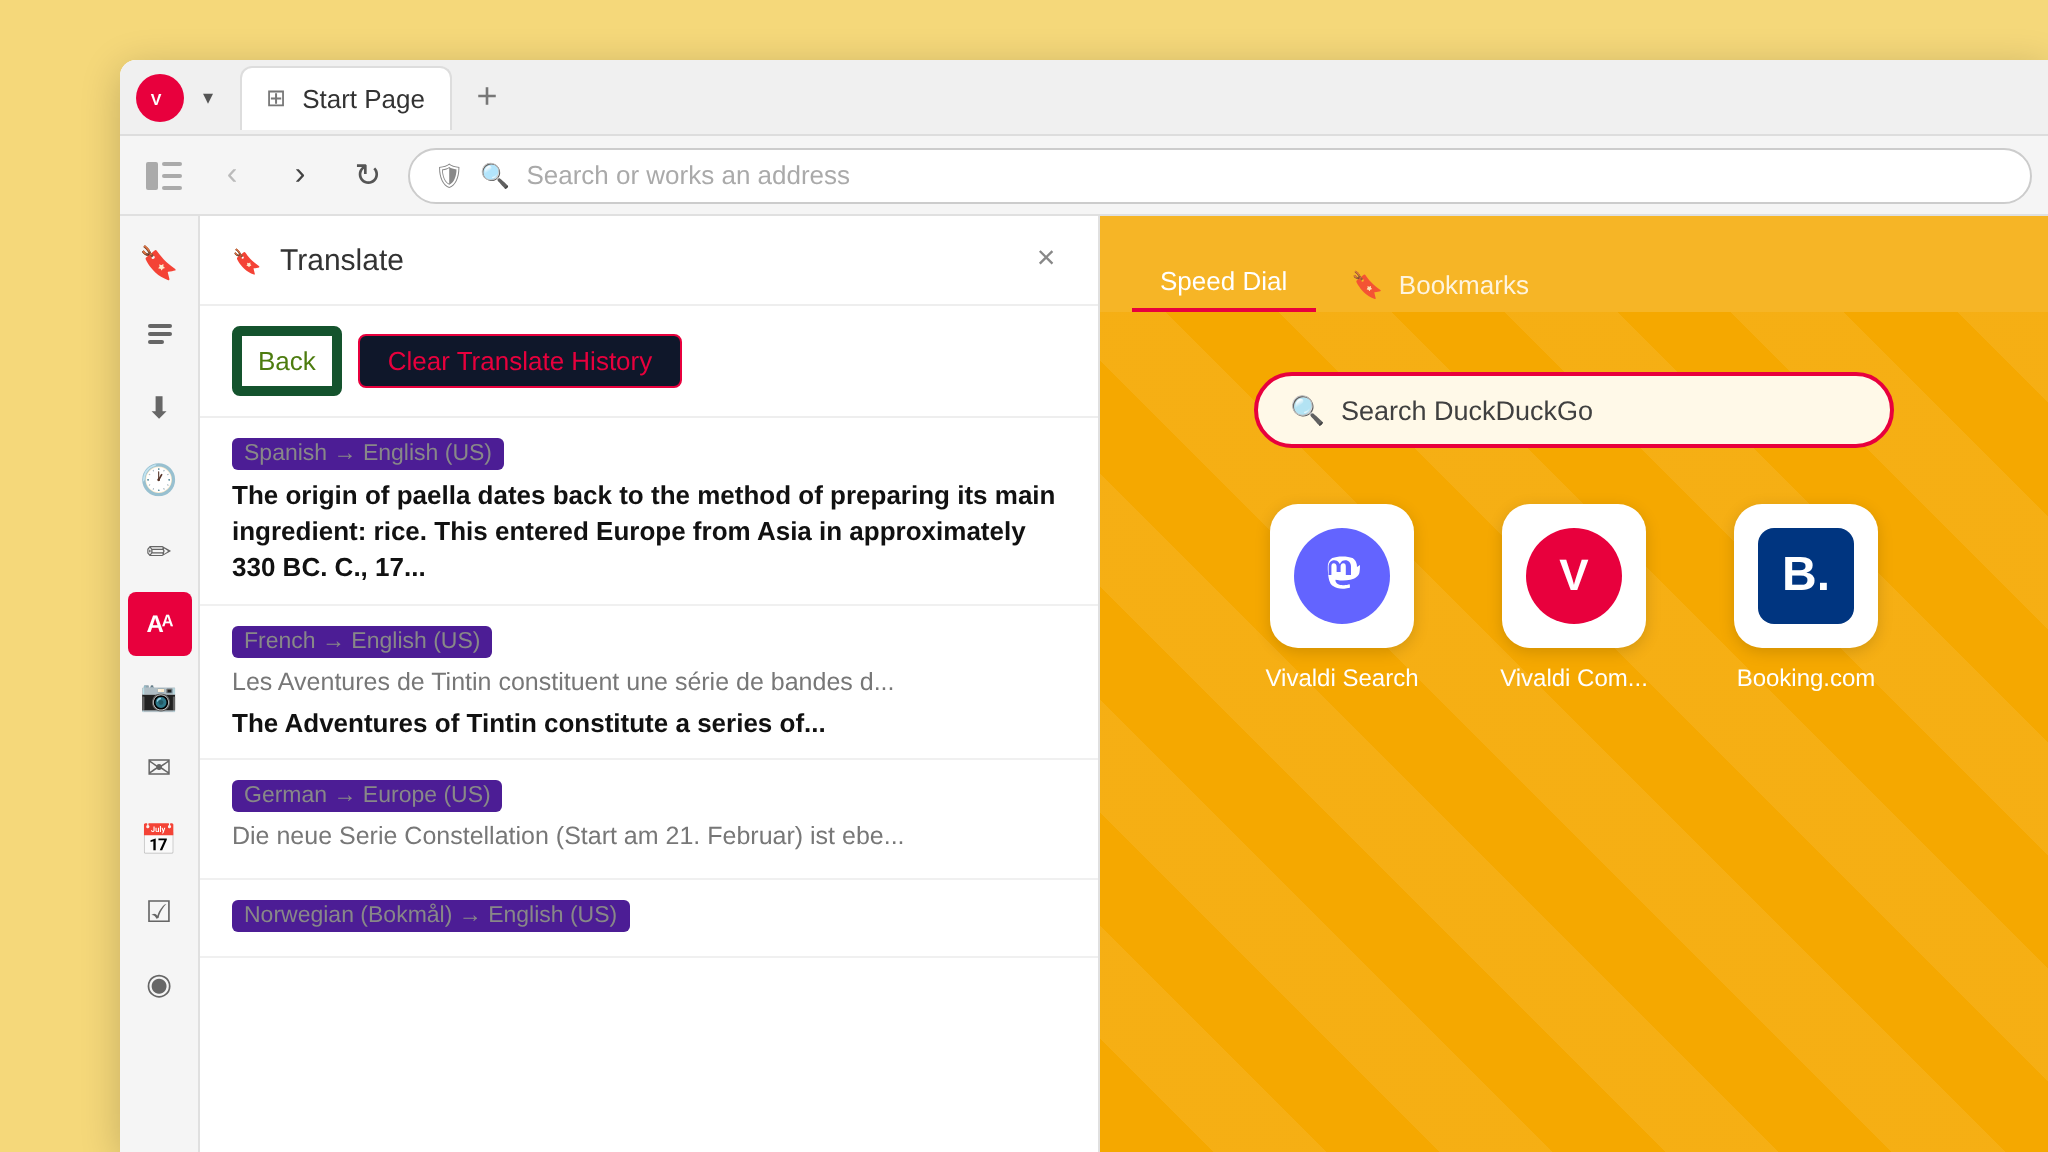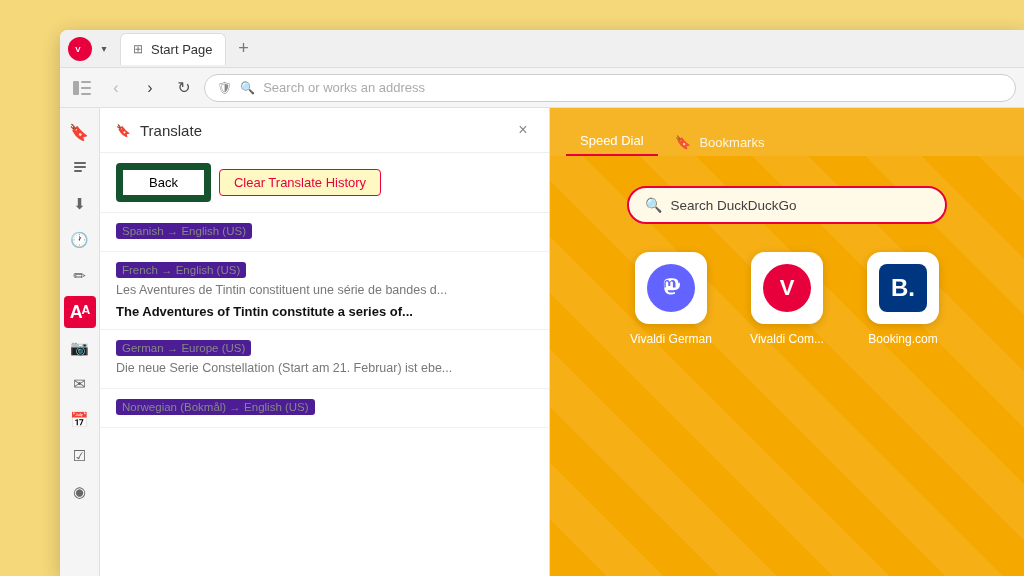--- a/index.html
+++ b/index.html
@@ -209,33 +209,33 @@
       font-size: 16px;
     }
     .panel-actions {
       display: flex;
       align-items: center;
       gap: 8px;
       padding: 10px 16px;
       border-bottom: 1px solid #eee;
     }
     .btn-back {
-      padding: 5px 26px;
-      border: 7px solid #14532d;
+      padding: 5px 8px;
+      border: 5px solid #14532d;
       border-radius: 4px;
       background: #fff;
       font-size: 13px;
-      color: #000000;
+      color: #4d7c0f;
       cursor: pointer;
     }
     .btn-clear {
       padding: 5px 14px;
       border: 1.5px solid #e8003d;
       border-radius: 4px;
-      background: #fef9c3;
+      background: #0f172a;
       font-size: 13px;
       color: #e8003d;
       cursor: pointer;
     }
 
     
     .history-list {
       flex: 1;
       overflow-y: auto;
     }
@@ -423,21 +423,21 @@
       <div class="sidebar-icon" style="font-size:15px;">
         <svg width="16" height="16" viewBox="0 0 16 16" fill="#666">
             <rect x="2" y="2" width="12" height="2" rx="1"></rect>
             <rect x="2" y="6" width="12" height="2" rx="1"></rect>
             <rect x="2" y="10" width="8" height="2" rx="1"></rect>
           </svg>
       </div>
       <div class="sidebar-icon" style="font-size:15px;">⬇</div>
       <div class="sidebar-icon" style="font-size:15px;">🕐</div>
       <div class="sidebar-icon" style="font-size:15px;">✏</div>
-      <div class="sidebar-icon active" style="font-size:18px; font-weight:bold; letter-spacing:-1px;">Aᴬ</div>
+      <div class="sidebar-icon active" style="font-size:12px; font-weight:bold; letter-spacing:-1px;">Aᴬ</div>
       <div class="sidebar-icon" style="font-size:15px;">📷</div>
       <div class="sidebar-icon" style="font-size:15px;">✉</div>
       <div class="sidebar-icon" style="font-size:15px;">📅</div>
       <div class="sidebar-icon" style="font-size:15px;">☑</div>
       <div class="sidebar-icon" style="font-size:15px;">◉</div>
     </div>
 
     <div class="translate-panel">
       <div class="panel-header">
         <div class="panel-title">
@@ -448,20 +448,21 @@
         </div>
         <div class="panel-close">×</div>
       </div>
       <div class="panel-actions">
         <button class="btn-back">Back</button>
         <button class="btn-clear">Clear Translate History</button>
       </div>
       <div class="history-list">
         <div class="history-item">
           <div class="history-lang">Spanish → English (US)</div>
+          <div class="history-translated">The origin of paella dates back to the method of preparing its main ingredient: rice. This entered Europe from Asia in approximately 330 BC. C., 17...</div>
         </div>
         <div class="history-item">
           <div class="history-lang">French → English (US)</div>
           <div class="history-original">Les Aventures de Tintin constituent une série de bandes d...</div>
           <div class="history-translated">The Adventures of Tintin constitute a series of...</div>
         </div>
         <div class="history-item">
           <div class="history-lang">German → Europe (US)</div>
           <div class="history-original">Die neue Serie Constellation (Start am 21. Februar) ist ebe...</div>
         </div>
@@ -486,21 +487,21 @@
         </div>
         <div class="speed-dial-grid">
           <div class="dial-item">
             <div class="dial-icon">
               <div class="mastodon-bg">
                 <svg width="28" height="28" viewBox="0 0 28 28" fill="white">
                   <path d="M21.5 9.5c0-3.5-2.3-4.5-2.3-4.5-1.1-.5-3-.8-5-.8s-3.8.3-5 .8c0 0-2.3 1-2.3 4.5 0 .8 0 1.7.1 2.7.2 2.7.6 5.3 2.3 6.7 1.3 1 3.1 1.5 5 1.5 2.4 0 3.7-.6 3.7-.6l-.1-1.7s-1.7.5-3.5.5c-1.8 0-3.7-.6-3.7-2.7 0 0 1.6.4 3.8.4 1.3 0 2.5-.2 3.7-.4 2.3-.5 4.3-2 4.5-3.5.3-1.5.3-3.5.3-3.9zm-3.5 4h-2.1v-4.4c0-1-.4-1.5-1.2-1.5-1 0-1.4.6-1.4 1.8v2.6h-2v-2.6c0-1.2-.5-1.8-1.4-1.8-.8 0-1.2.5-1.2 1.5V13.5H7.3V9.4c0-1 .3-1.8.8-2.4.5-.6 1.2-.9 2.1-.9 1 0 1.7.4 2.2 1.1l.5.8.5-.8c.5-.7 1.2-1.1 2.2-1.1.9 0 1.6.3 2.1.9.5.6.8 1.4.8 2.4V13.5z"></path>
                 </svg>
               </div>
             </div>
-            <div class="dial-label">Vivaldi German</div>
+            <div class="dial-label">Vivaldi Search</div>
           </div>
           <div class="dial-item">
             <div class="dial-icon">
               <div class="vivaldi-v">V</div>
             </div>
             <div class="dial-label">Vivaldi Com...</div>
           </div>
           <div class="dial-item">
             <div class="dial-icon">
               <div class="booking-b">B.</div>

